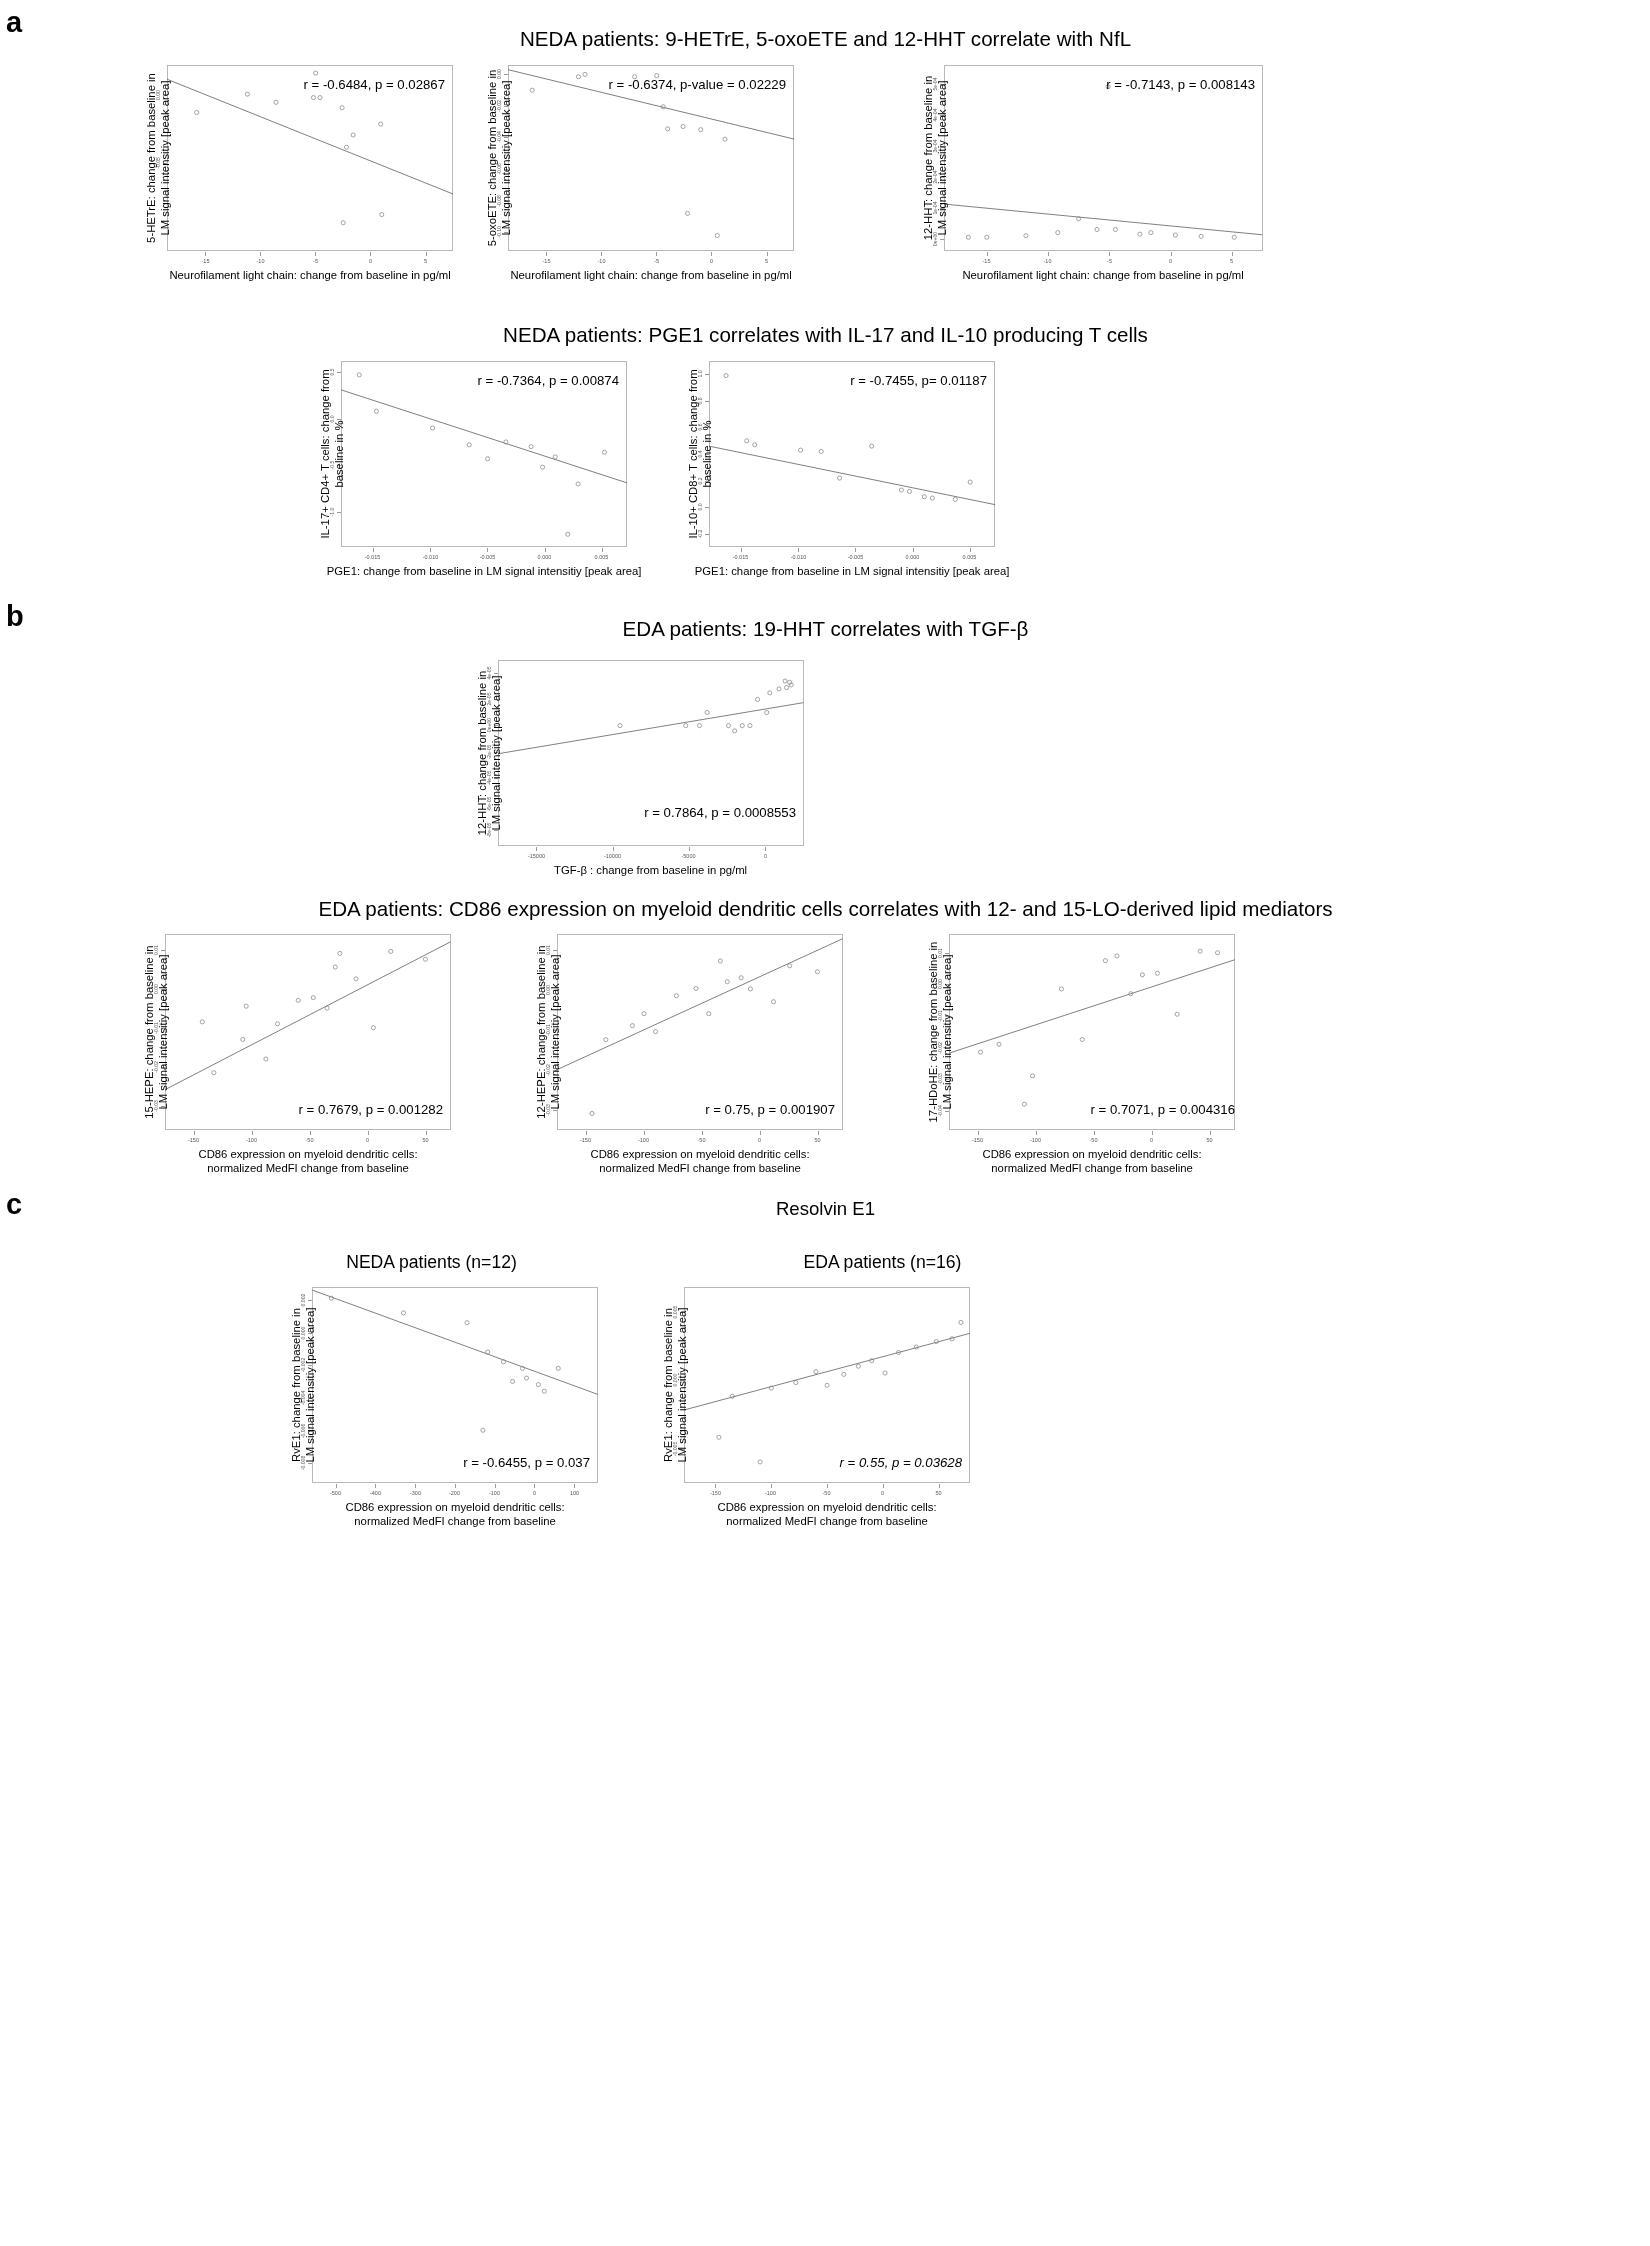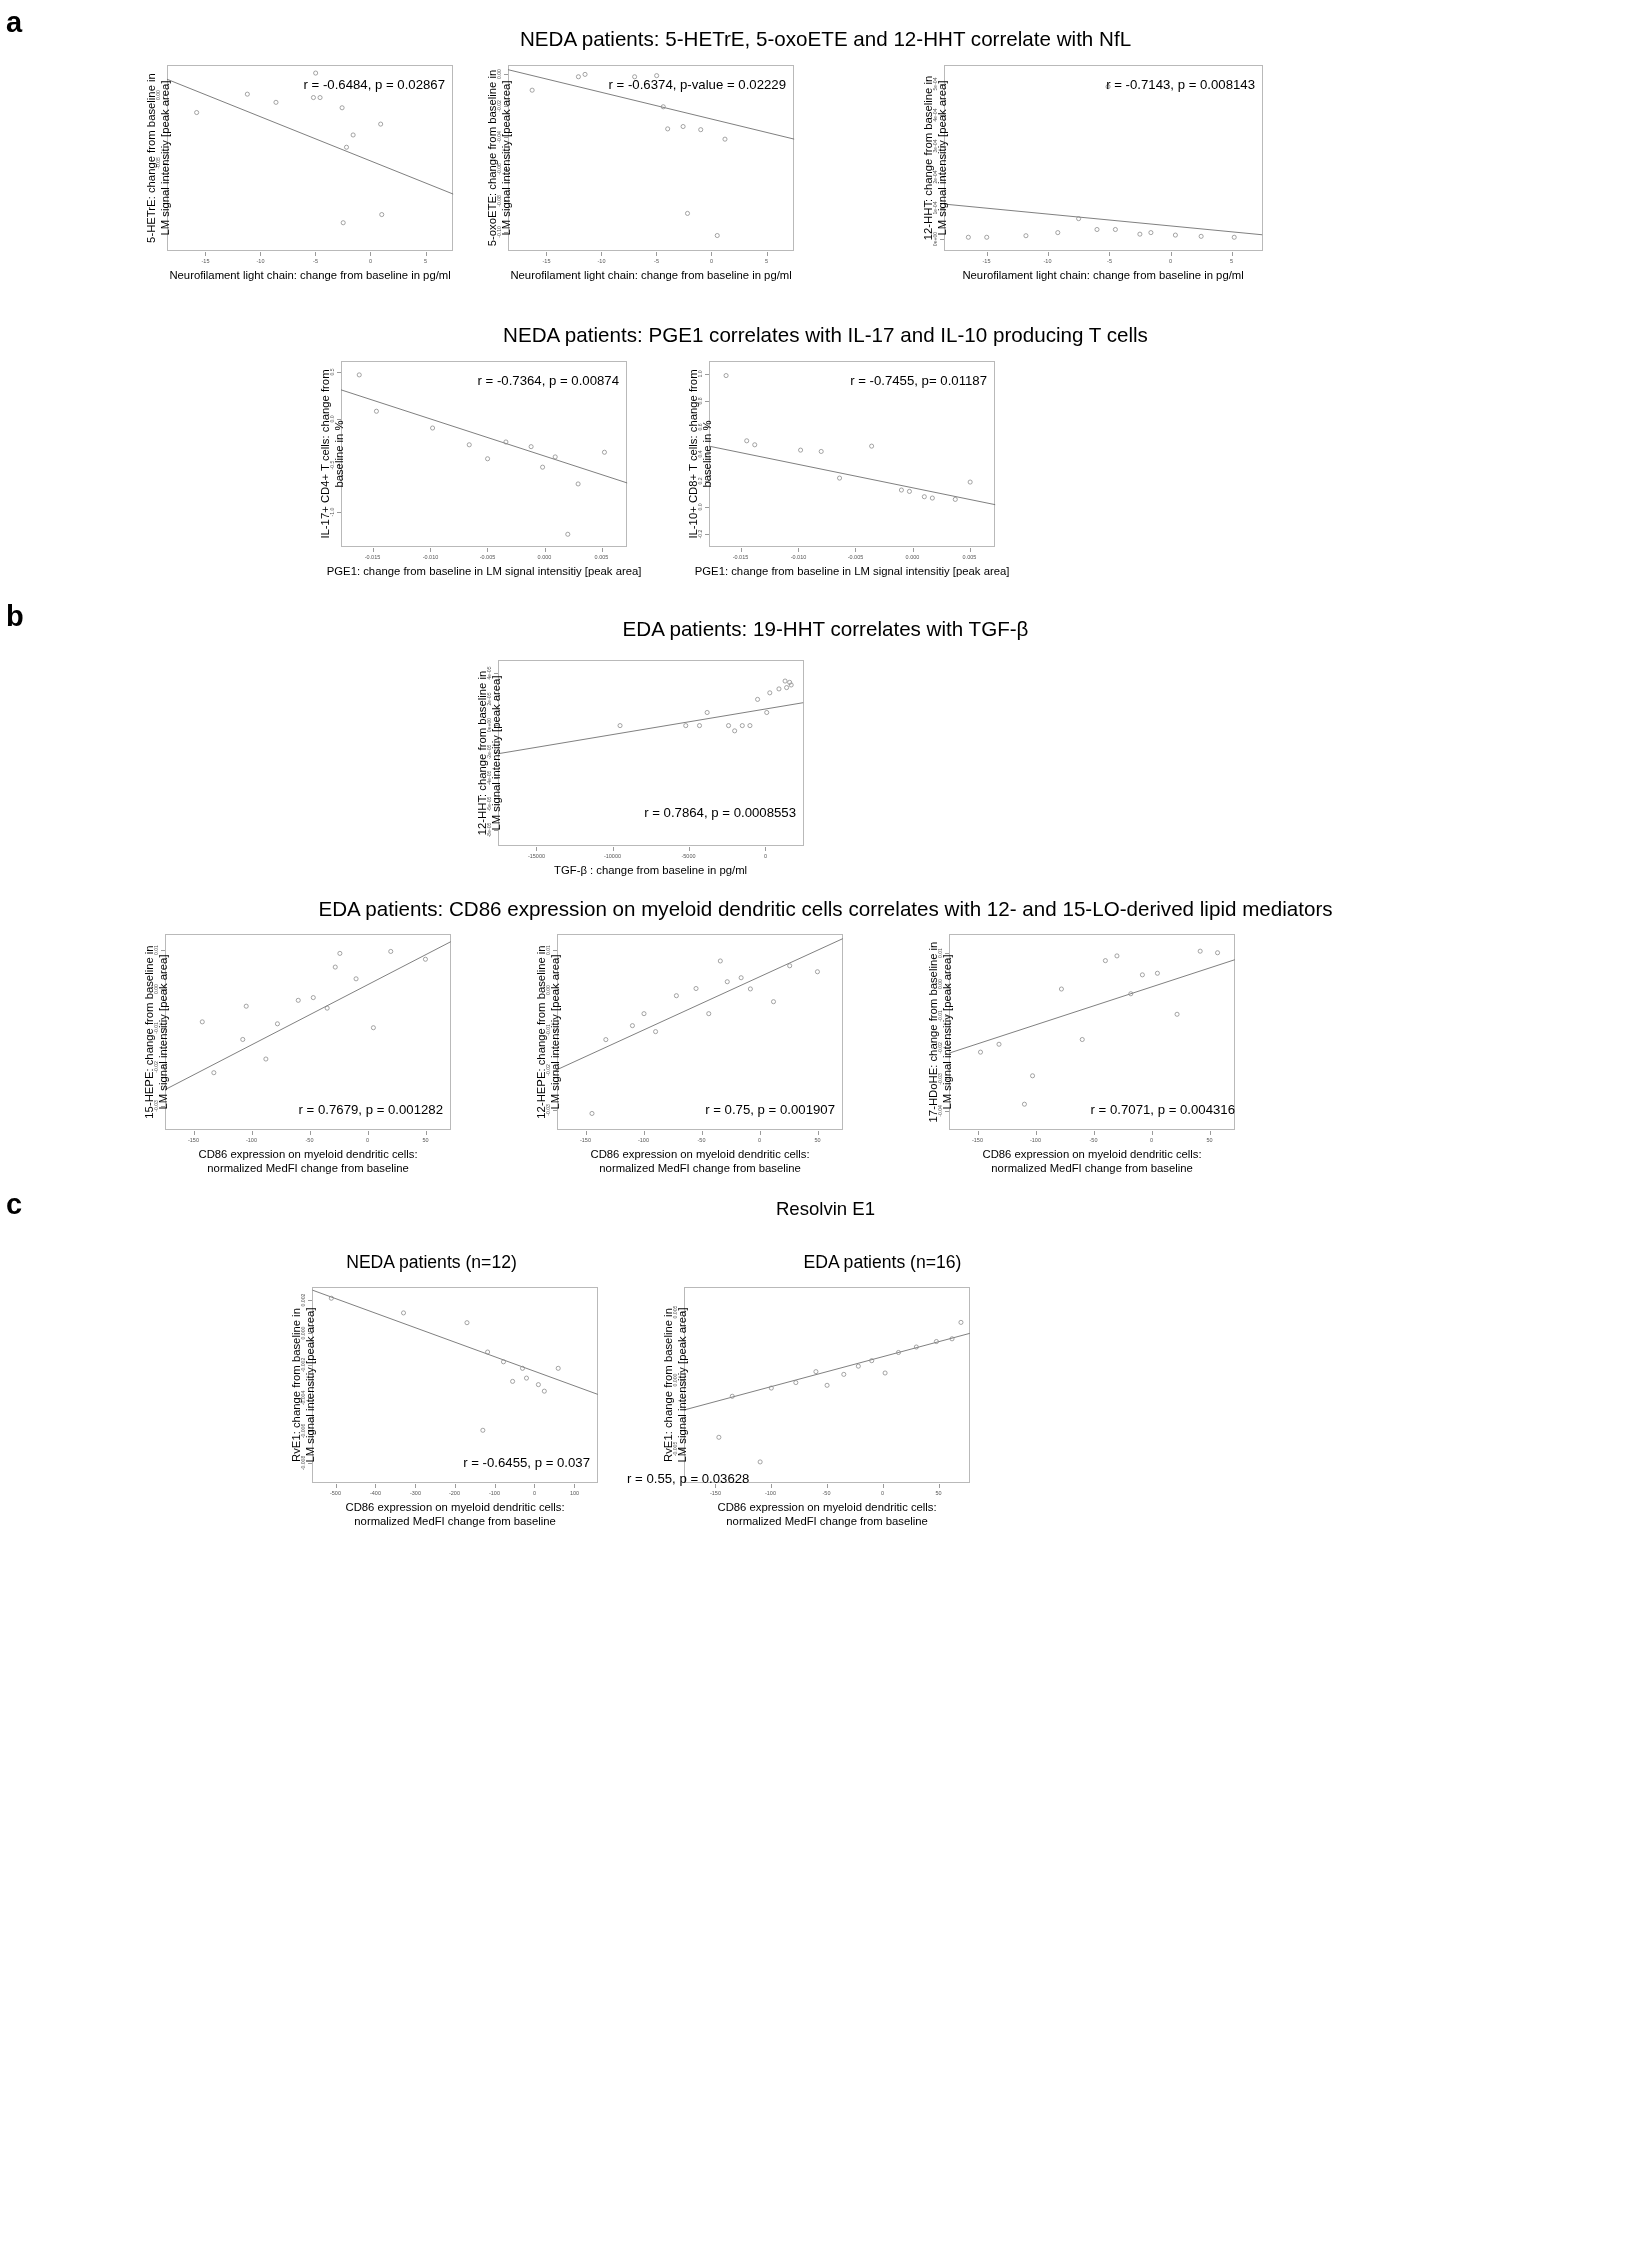--- a/index.html
+++ b/index.html
@@ -86,21 +86,21 @@
   }
   .tickmark { position:absolute; background:#9a9a9a; }
 </style>
 </head>
 <body>
 
 <div class="panel-letter" style="left:5.9px; top:5.9px;">a</div>
 <div class="panel-letter" style="left:5.9px; top:600px;">b</div>
 <div class="panel-letter" style="left:5.9px; top:1188px;">c</div>
 
-<div class="section-title" style="left:0; top:27.4px; width:1651px;">NEDA patients: 5-HETrE, 5-oxoETE and 12-HHT correlate with NfL</div>
+<div class="section-title" style="left:0; top:27.4px; width:1651px;">NEDA patients: 9-HETrE, 5-oxoETE and 12-HHT correlate with NfL</div>
 <div class="section-title" style="left:0; top:323px; width:1651px;">NEDA patients: PGE1 correlates with IL-17 and IL-10 producing T cells</div>
 <div class="section-title" style="left:0; top:617px; width:1651px;">EDA patients: 19-HHT correlates with TGF-β</div>
 <div class="section-title" style="left:0; top:897px; width:1651px;">EDA patients: CD86 expression on myeloid dendritic cells correlates with 12- and 15-LO-derived lipid mediators</div>
 <div class="sub-title" style="left:0; top:1198px; width:1651px; font-size:18.6px;">Resolvin E1</div>
 <div class="sub-title" style="left:216px; top:1252px; width:431px;">NEDA patients (n=12)</div>
 <div class="sub-title" style="left:667px; top:1252px; width:431px;">EDA patients (n=16)</div>
 
 <div class="plot" style="left:110px; top:57px; width:333px; height:225px;">
     <div class="frame" style="left:57px;top:7.8px;width:286px;height:186px;"></div>
     <svg width="363" height="214" viewBox="0 0 370 218">
@@ -692,15 +692,15 @@
     <div class="ylab">
       <span style="left: 35px; top: 204px; width: 196px; text-align: center;">
         <span style="position:static;display:block;transform:none;">RvE1: change from baseline in</span>
         <span style="position:static;display:block;transform:none;">LM signal intensitiy [peak area]</span>
       </span>
     </div>
     <div class="xlab" style="left:17.6px;top:222px;width:365px;">
       <div>CD86 expression on myeloid dendritic cells:</div>
       <div>normalized MedFI change from baseline</div>
     </div>
-    <div class="stat" style="left:0;top:192px;width:335px;text-align:left;">r = 0.55, p = 0.03628</div>
+    <div class="stat" style="left:0;top:176px;width:335px;text-align:right;font-style:italic;">r = 0.55, p = 0.03628</div>
   </div>
 
 
 </body></html>

